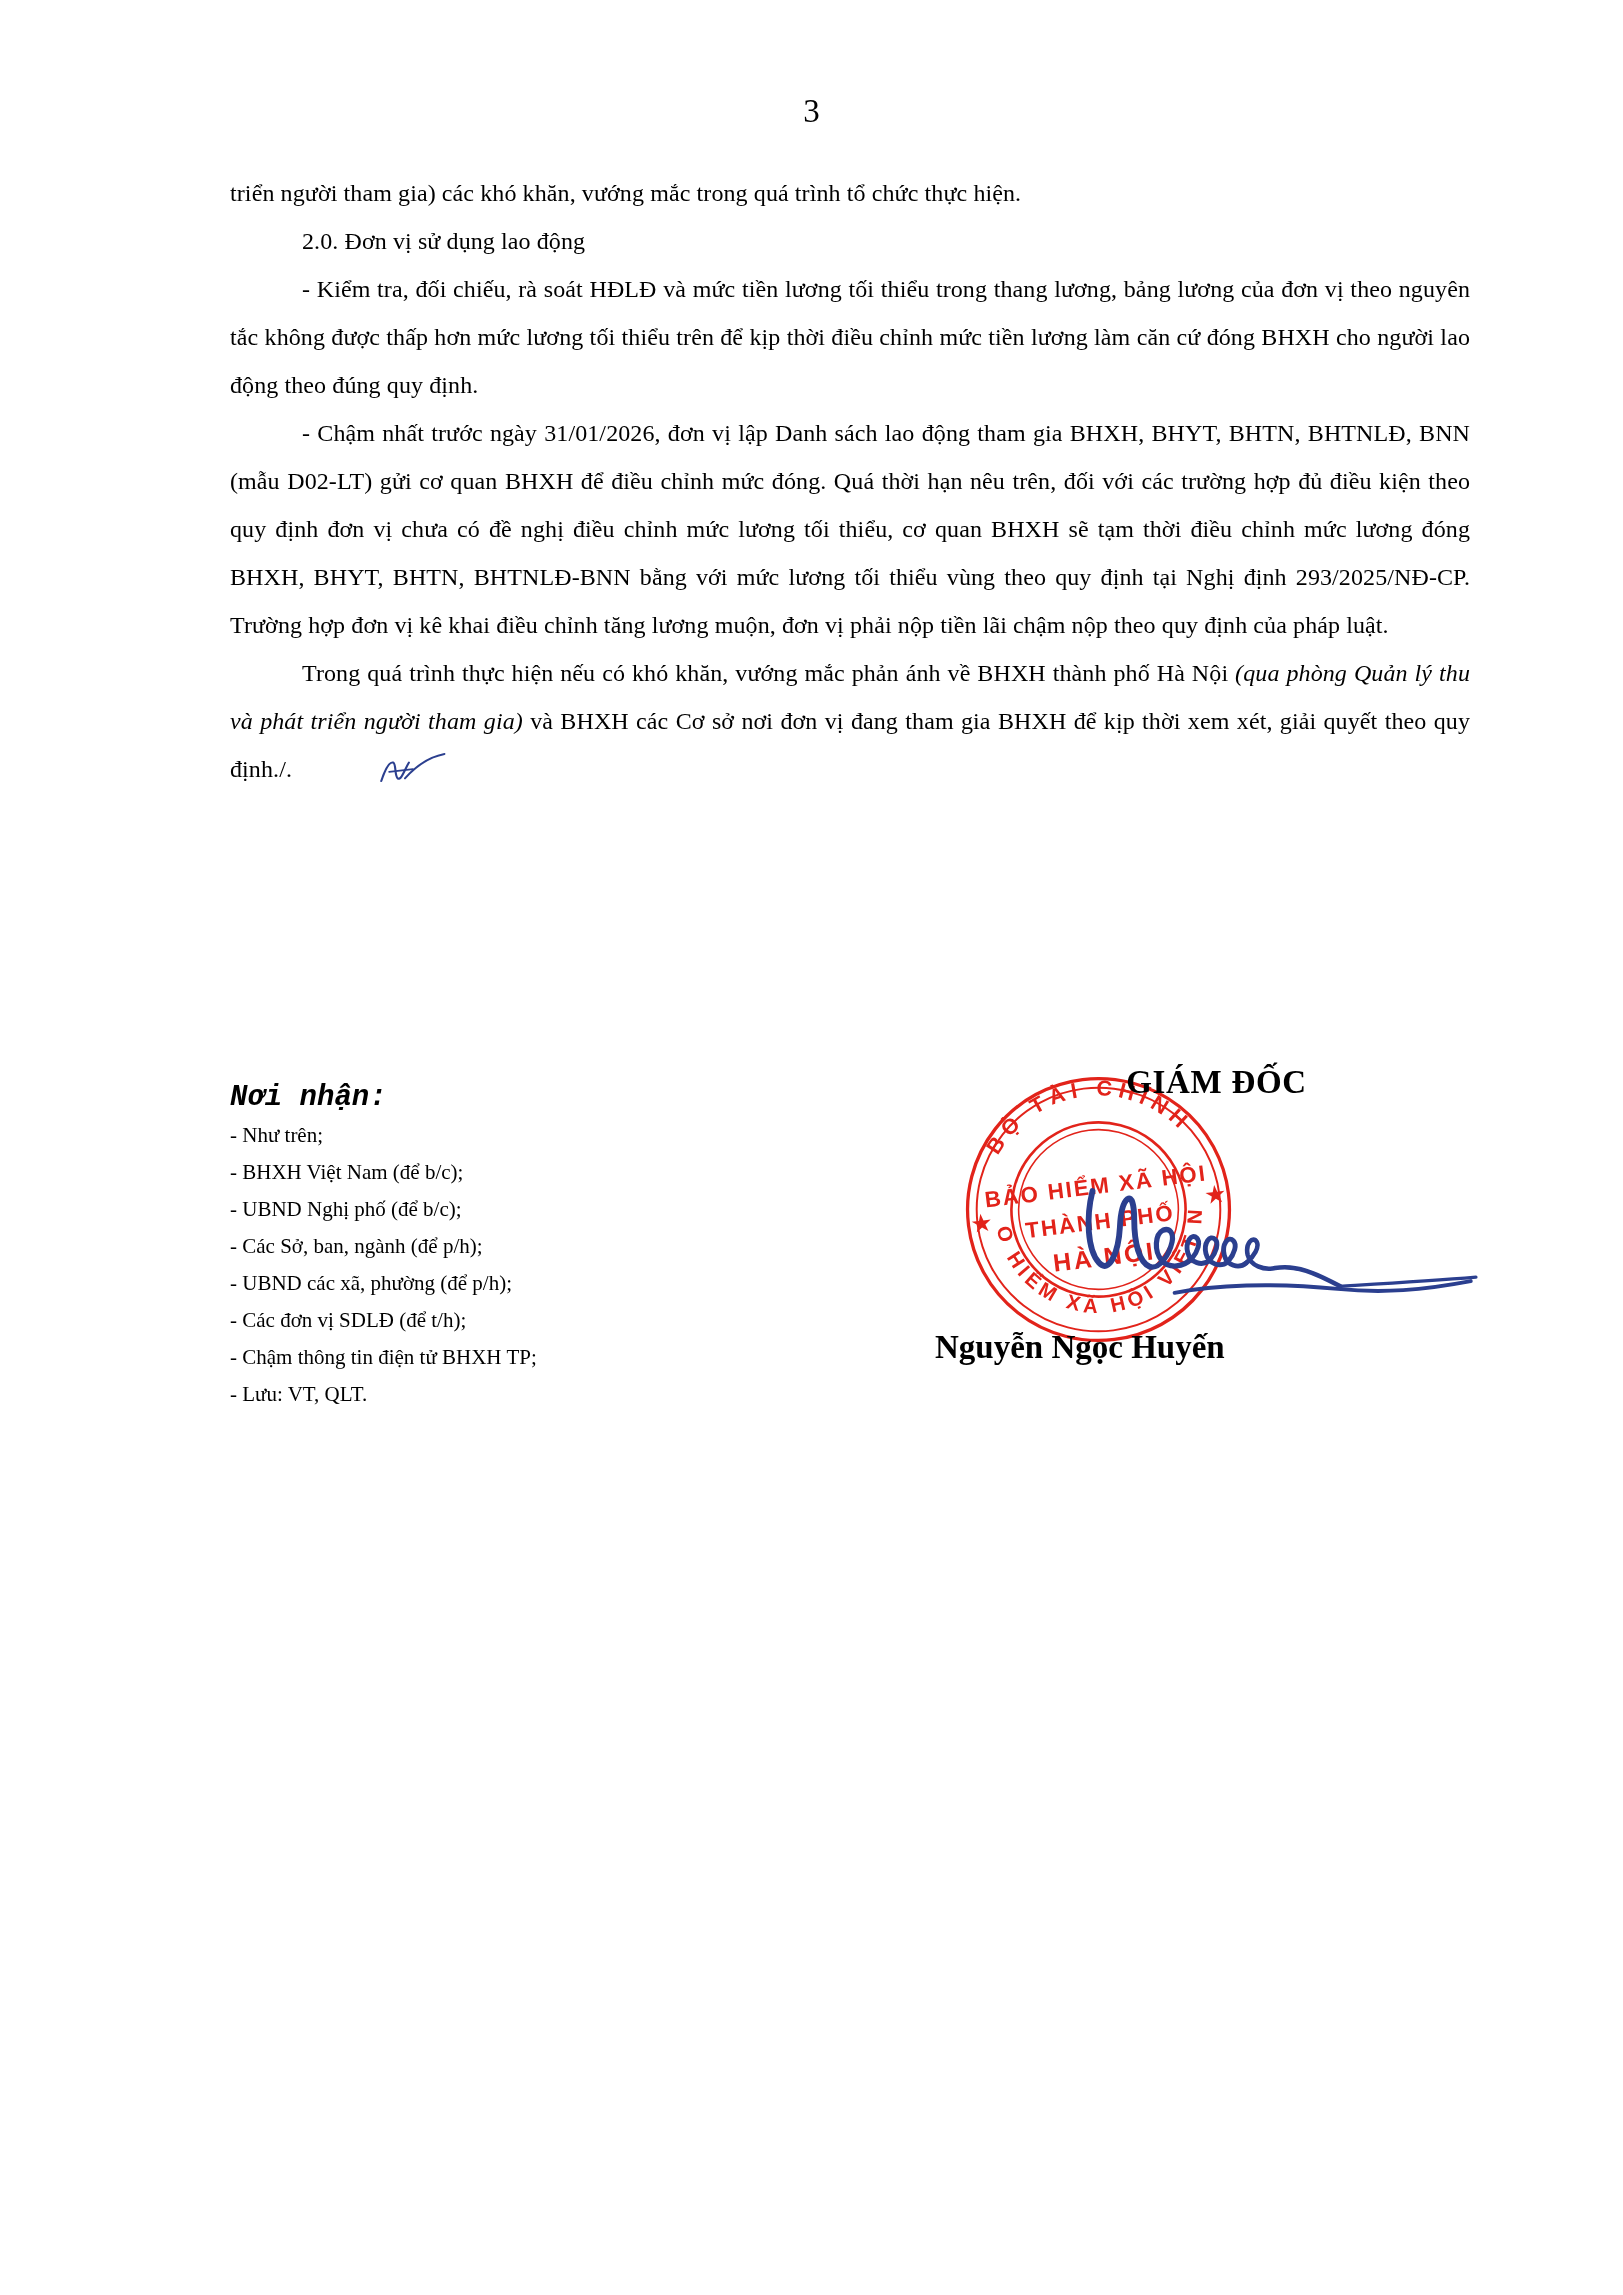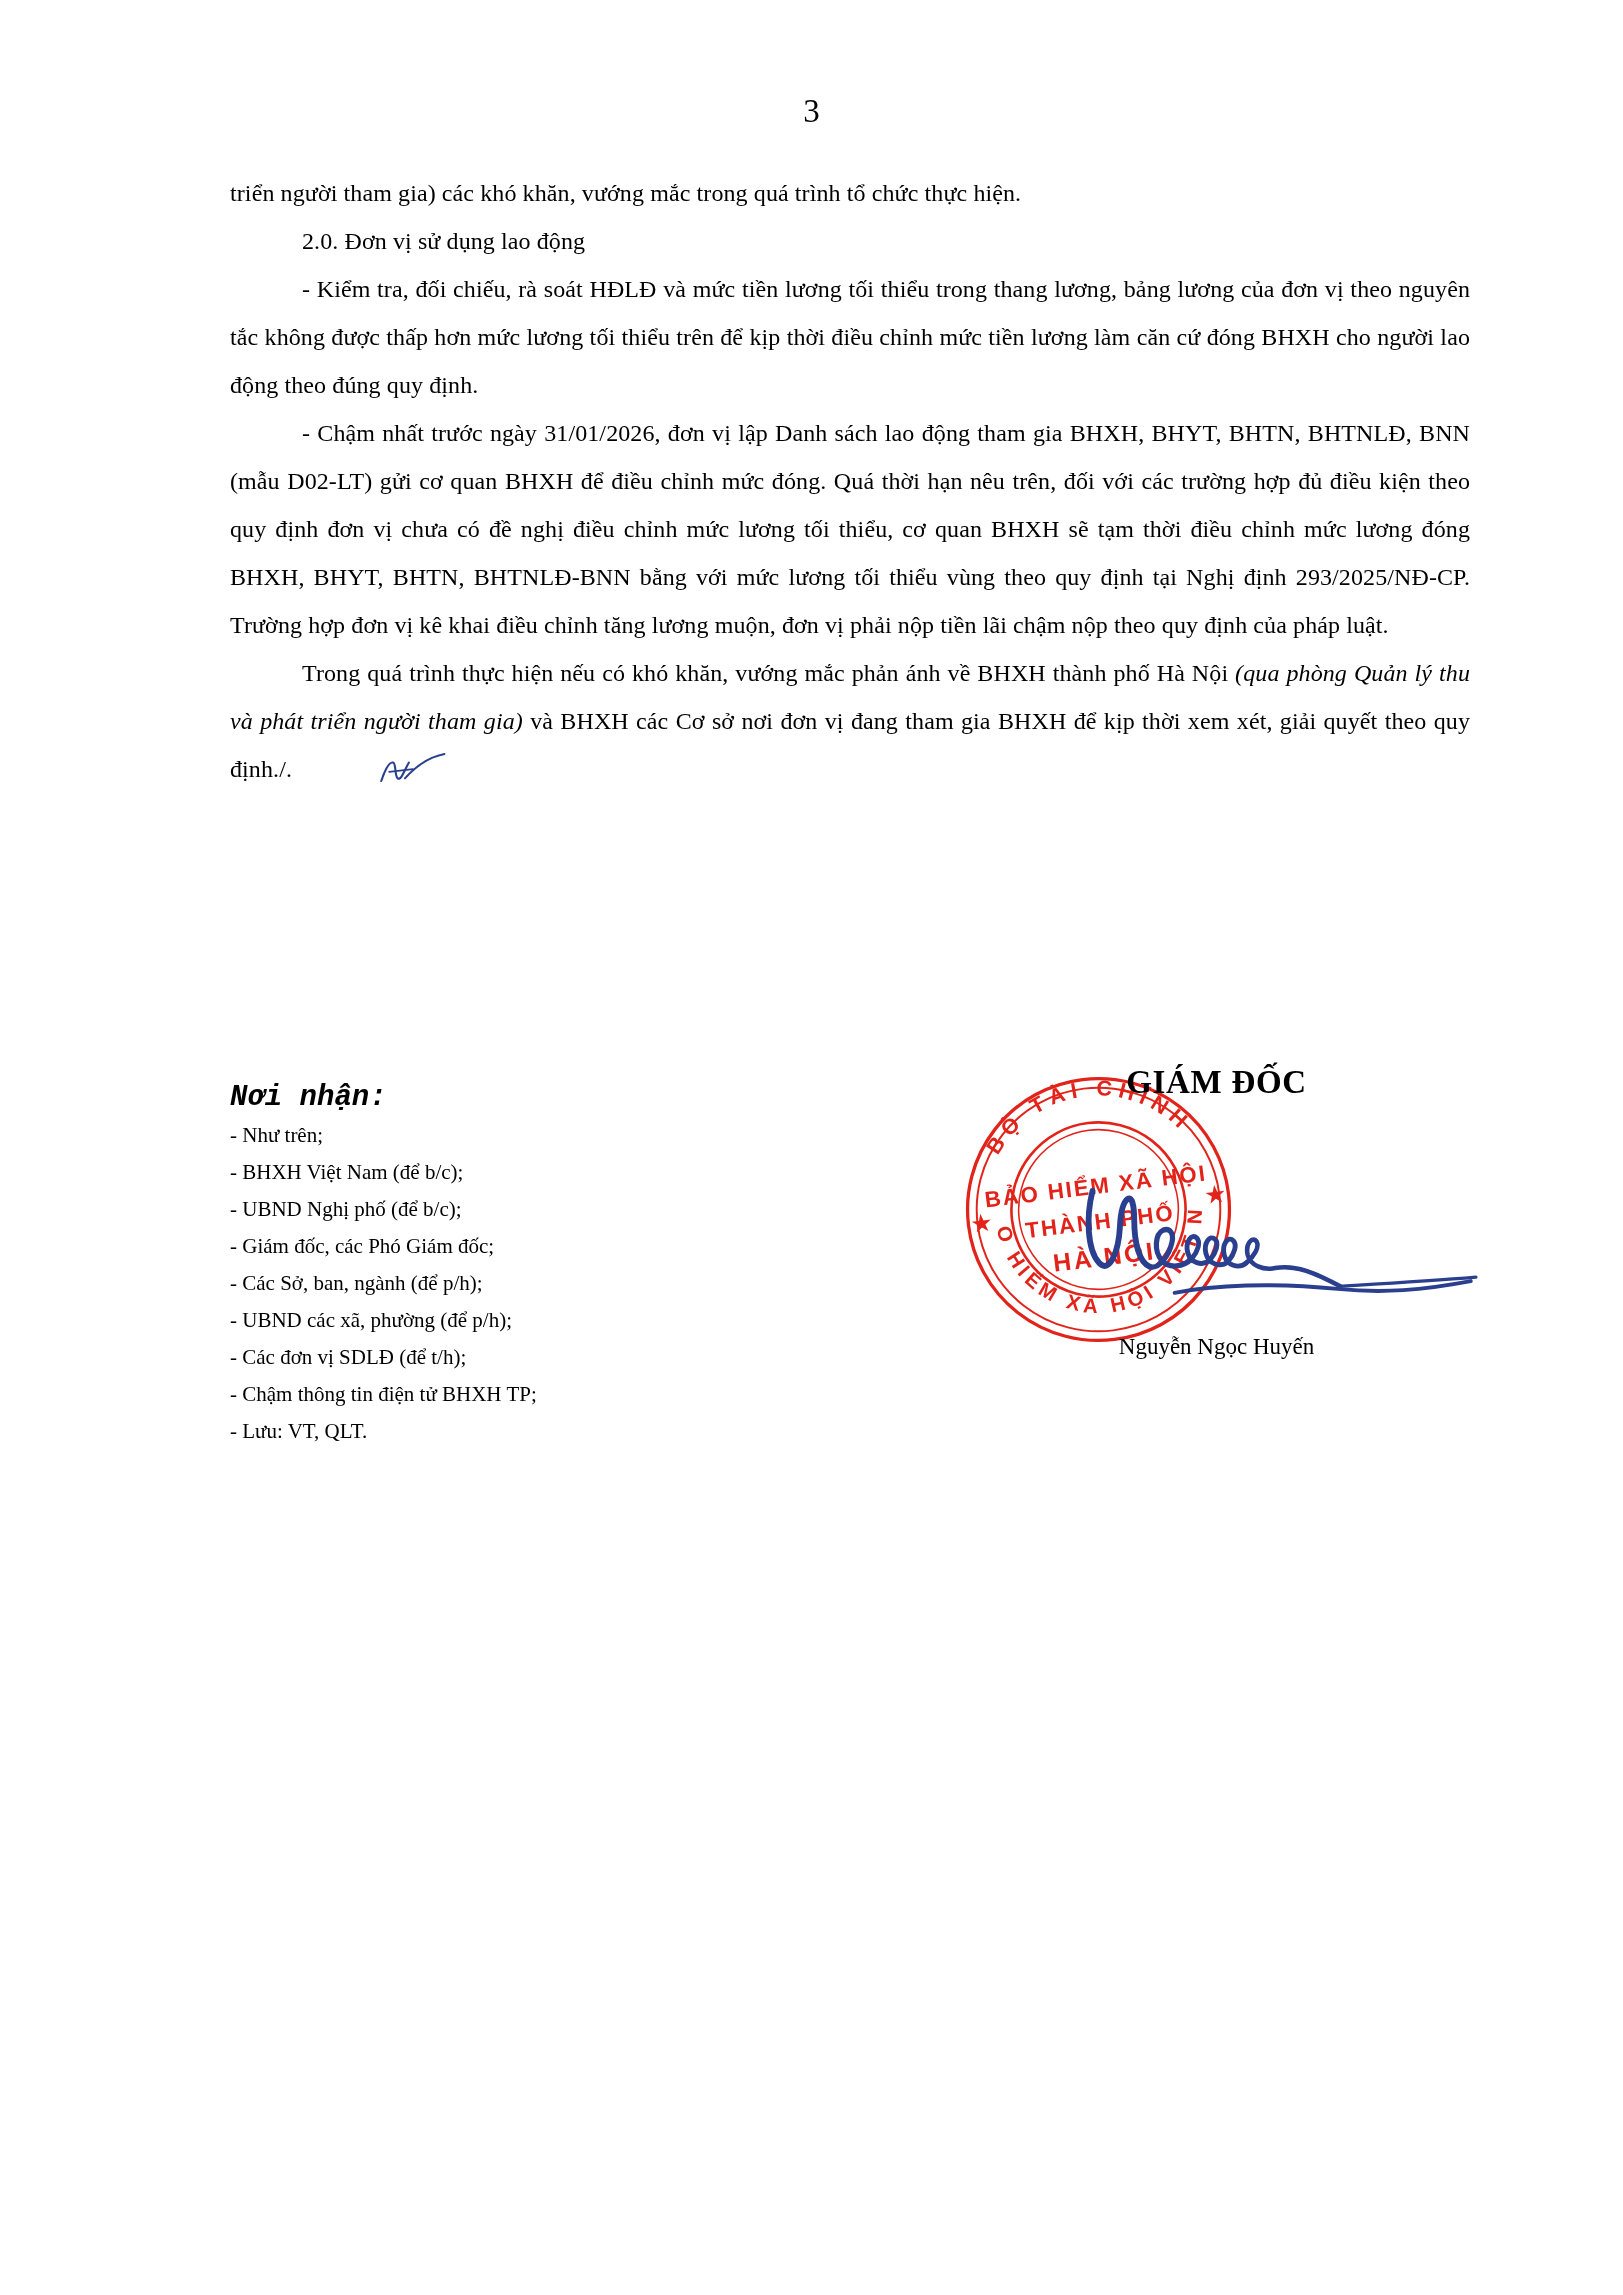--- a/index.html
+++ b/index.html
@@ -99,24 +99,23 @@
     line-height: 38px;
     font-weight: bold;
     letter-spacing: 0.7px;
     z-index: 4;
   }
   #signer-name {
     position: absolute;
     left: 0;
     top: 281px;
     width: 563px;
-    text-align: center;
-    font-size: 23px;
+    font-size: 33px;
     line-height: 38px;
-    font-weight: normal;
+    font-weight: bold;
     z-index: 4;
   }
   #official-seal {
     position: absolute;
     left: 26px;
     top: 25px;
     width: 275px;
     height: 275px;
     z-index: 2;
   }
@@ -150,21 +149,20 @@
         <path d="M44 40 C60 22, 78 8, 104 3" fill="none" stroke="#2b3f8f" stroke-width="3" stroke-linecap="round"></path>
       </svg></span></p>
 </div>
 
 <div id="recipients">
   <div class="rcp-title">Nơi nhận:</div>
   <ul>
     <li>- Như trên;</li>
     <li>- BHXH Việt Nam (để b/c);</li>
     <li>- UBND Nghị phố (để b/c);</li>
-    <li>- Giám đốc, các Phó Giám đốc;</li>
     <li>- Các Sở, ban, ngành (để p/h);</li>
     <li>- UBND các xã, phường (để p/h);</li>
     <li>- Các đơn vị SDLĐ (để t/h);</li>
     <li>- Chậm thông tin điện tử BHXH TP;</li>
     <li>- Lưu: VT, QLT.</li>
   </ul>
 </div>
 
 <div id="signature-area">
 

